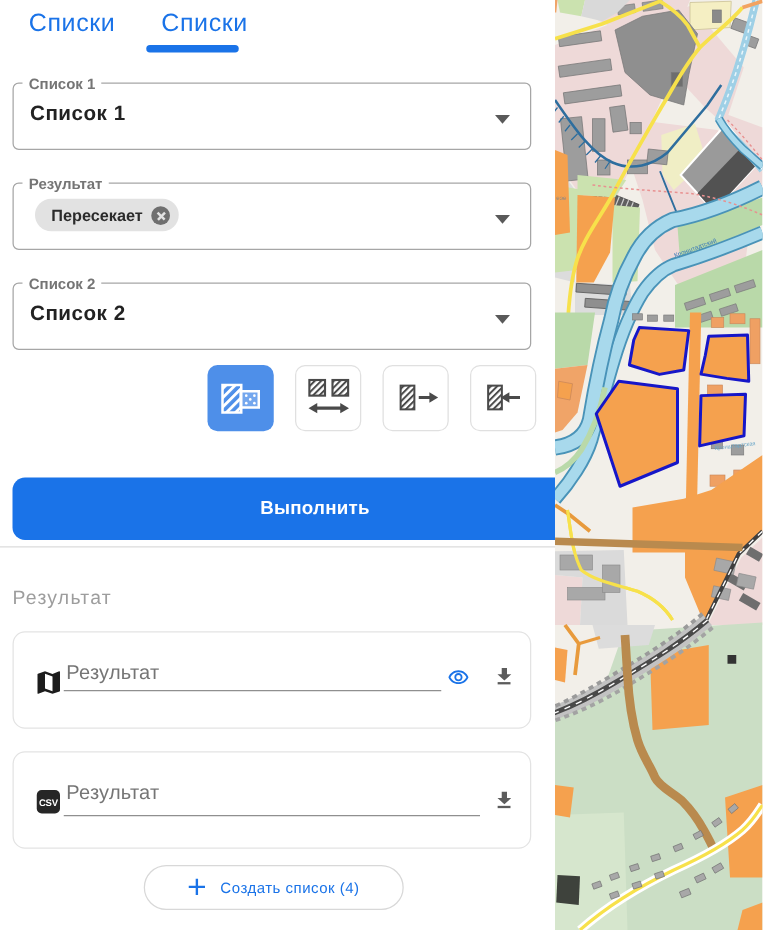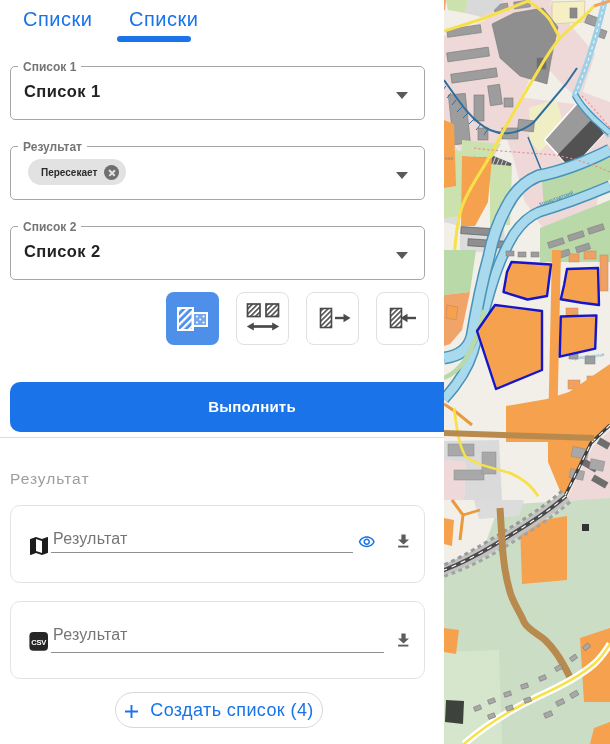--- a/index.html
+++ b/index.html
@@ -7,37 +7,37 @@
   .panel{position:absolute;left:0;top:0;width:444px;height:744px;background:#fff;}
   .tab{position:absolute;font-size:20px;color:#1a73e8;letter-spacing:.5px;}
   .tab1{left:23px;top:8px;}
   .tab2{left:129px;top:8px;}
   .tabline{position:absolute;left:117px;top:36px;width:74px;height:6px;background:#1a73e8;border-radius:3px;}
   .field{position:absolute;left:10px;width:413px;height:52px;border:1px solid #a6a6a6;border-radius:5px;background:#fff;font-weight:bold;}
   .flabel{position:absolute;left:7px;top:-6px;font-size:12px;color:#757575;background:#fff;padding:0 5px;line-height:12.5px;}
   .fvalue{position:absolute;left:13px;top:15px;font-size:16.5px;color:#222;letter-spacing:.4px;}
   .caret{position:absolute;right:16px;top:25px;width:0;height:0;border-left:6px solid transparent;border-right:6px solid transparent;border-top:7px solid #595959;}
   .chip{position:absolute;left:17px;top:12px;height:26px;background:#e2e2e2;border-radius:13px;display:flex;align-items:center;padding:0 7px 0 13px;}
-  .chiptext{font-size:10px;color:#2b2b2b;}
+  .chiptext{font-size:13px;color:#2b2b2b;}
   .chipx{width:15px;height:15px;border-radius:50%;background:#6f6f6f;margin-left:7px;position:relative;}
   .chipx:before,.chipx:after{content:"";position:absolute;left:3.4px;top:7px;width:8.2px;height:1.6px;background:#e2e2e2;}
   .chipx:before{transform:rotate(45deg);}
   .chipx:after{transform:rotate(-45deg);}
   .tbtn{position:absolute;top:292px;width:53px;height:53px;border-radius:8px;border:1px solid #e0e0e0;background:#fff;box-sizing:border-box;}
   .tbtn.sel{background:#4e8fe9;border:none;}
   .runbtn{position:absolute;left:10px;top:382px;width:484px;height:50px;border-radius:10px;background:#1a73e8;color:#fff;font-size:15px;font-weight:bold;text-align:center;line-height:50px;letter-spacing:.2px;}
   .divider{position:absolute;left:0;top:437px;width:444px;height:1px;background:#dcdcdc;}
   .reslabel{position:absolute;left:10px;top:470px;font-size:15.5px;color:#9d9d9d;letter-spacing:1px;}
   .card{position:absolute;left:10px;width:413px;height:76px;border:1px solid #e3e3e3;border-radius:10px;background:#fff;}
   .card1{top:505px;}
   .card2{top:601px;}
   .ctext{position:absolute;left:42px;top:24px;font-size:16px;color:#757575;letter-spacing:.2px;}
   .cline{position:absolute;left:40px;height:1px;background:#8f8f8f;}
   .newbtn{position:absolute;left:115px;top:692px;width:208px;height:36px;border:1px solid #d8d8d8;border-radius:18px;box-sizing:border-box;text-align:center;}
-  .newbtn span{font-size:18px;color:#1a73e8;line-height:34px;letter-spacing:.4px;}
+  .newbtn span{font-size:12px;color:#1a73e8;line-height:34px;letter-spacing:.4px;}
 </style>
 </head>
 <body>
 <div class="panel">
   <div class="tab tab1">Списки</div>
   <div class="tab tab2">Списки</div>
   <div class="tabline"></div>
 
   <div class="field" style="top:66px;">
     <div class="flabel">Список 1</div>

